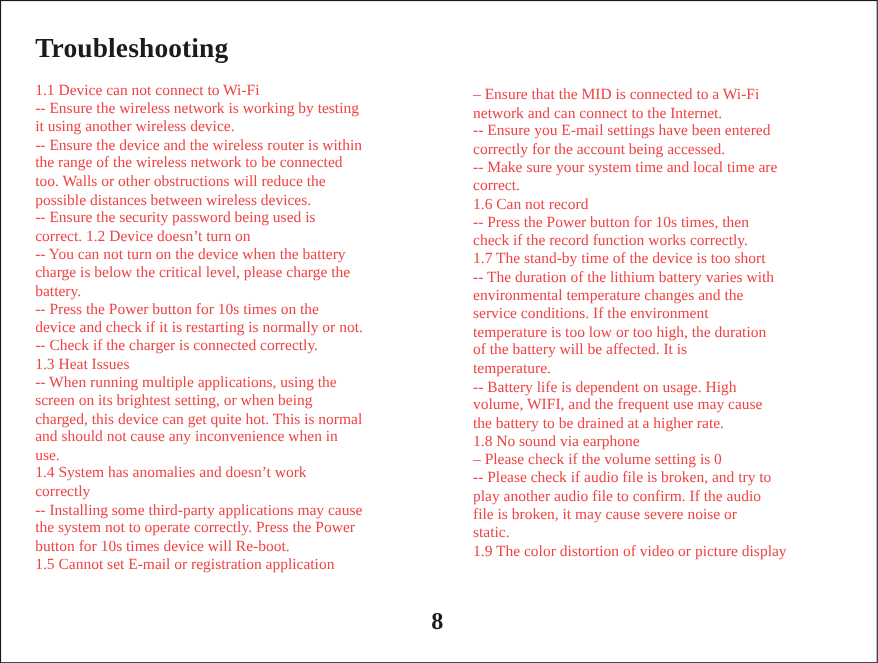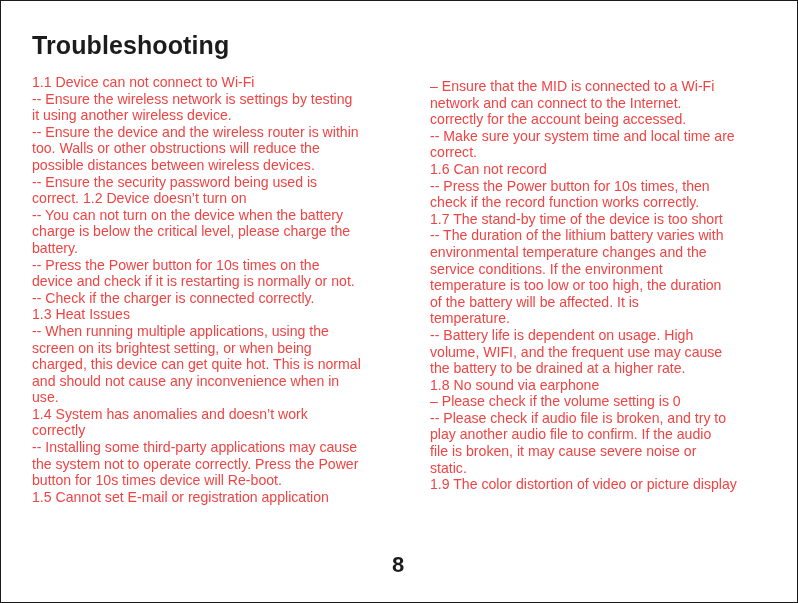--- a/index.html
+++ b/index.html
@@ -15,21 +15,21 @@
     }
     .page {
       position: absolute;
       left: 0;
       top: 0;
       width: 796px;
       height: 601px;
       border: 1px solid #1a1a1a;
       background: #ffffff;
       color: #1c1c1c;
-      font-family: Liberation Sans, sans-serif;
+      font-family: Liberation Serif, serif;
     }
     .title {
       position: absolute;
       left: 31px;
       top: 29px;
       font-size: 25px;
       font-weight: bold;
       line-height: 30px;
       color: #1c1c1c;
       letter-spacing: 0.1px;
@@ -65,23 +65,24 @@
     }
   </style>
 </head>
 <body>
 
 <div class="page">
   <div class="title">Troubleshooting</div>
 
   <div class="col col-left">
     <span class="line">1.1 Device can not connect to Wi-Fi</span>
-    <span class="line">-- Ensure the wireless network is settings by testing</span>
+    <span class="line">-- Ensure the wireless network is working by testing</span>
     <span class="line">it using another wireless device.</span>
     <span class="line">-- Ensure the device and the wireless router is within</span>
+    <span class="line">the range of the wireless network to be connected</span>
     <span class="line">too. Walls or other obstructions will reduce the</span>
     <span class="line">possible distances between wireless devices.</span>
     <span class="line">-- Ensure the security password being used is</span>
     <span class="line">correct. 1.2 Device doesn’t turn on</span>
     <span class="line">-- You can not turn on the device when the battery</span>
     <span class="line">charge is below the critical level, please charge the</span>
     <span class="line">battery.</span>
     <span class="line">-- Press the Power button for 10s times on the</span>
     <span class="line">device and check if it is restarting is normally or not.</span>
     <span class="line">-- Check if the charger is connected correctly.</span>
@@ -95,20 +96,21 @@
     <span class="line">correctly</span>
     <span class="line">-- Installing some third-party applications may cause</span>
     <span class="line">the system not to operate correctly. Press the Power</span>
     <span class="line">button for 10s times device will Re-boot.</span>
     <span class="line">1.5 Cannot set E-mail or registration application</span>
   </div>
 
   <div class="col col-right">
     <span class="line">– Ensure that the MID is connected to a Wi-Fi</span>
     <span class="line">network and can connect to the Internet.</span>
+    <span class="line">-- Ensure you E-mail settings have been entered</span>
     <span class="line">correctly for the account being accessed.</span>
     <span class="line">-- Make sure your system time and local time are</span>
     <span class="line">correct.</span>
     <span class="line">1.6 Can not record</span>
     <span class="line">-- Press the Power button for 10s times, then</span>
     <span class="line">check if the record function works correctly.</span>
     <span class="line">1.7 The stand-by time of the device is too short</span>
     <span class="line">-- The duration of the lithium battery varies with</span>
     <span class="line">environmental temperature changes and the</span>
     <span class="line">service conditions. If the environment</span>

